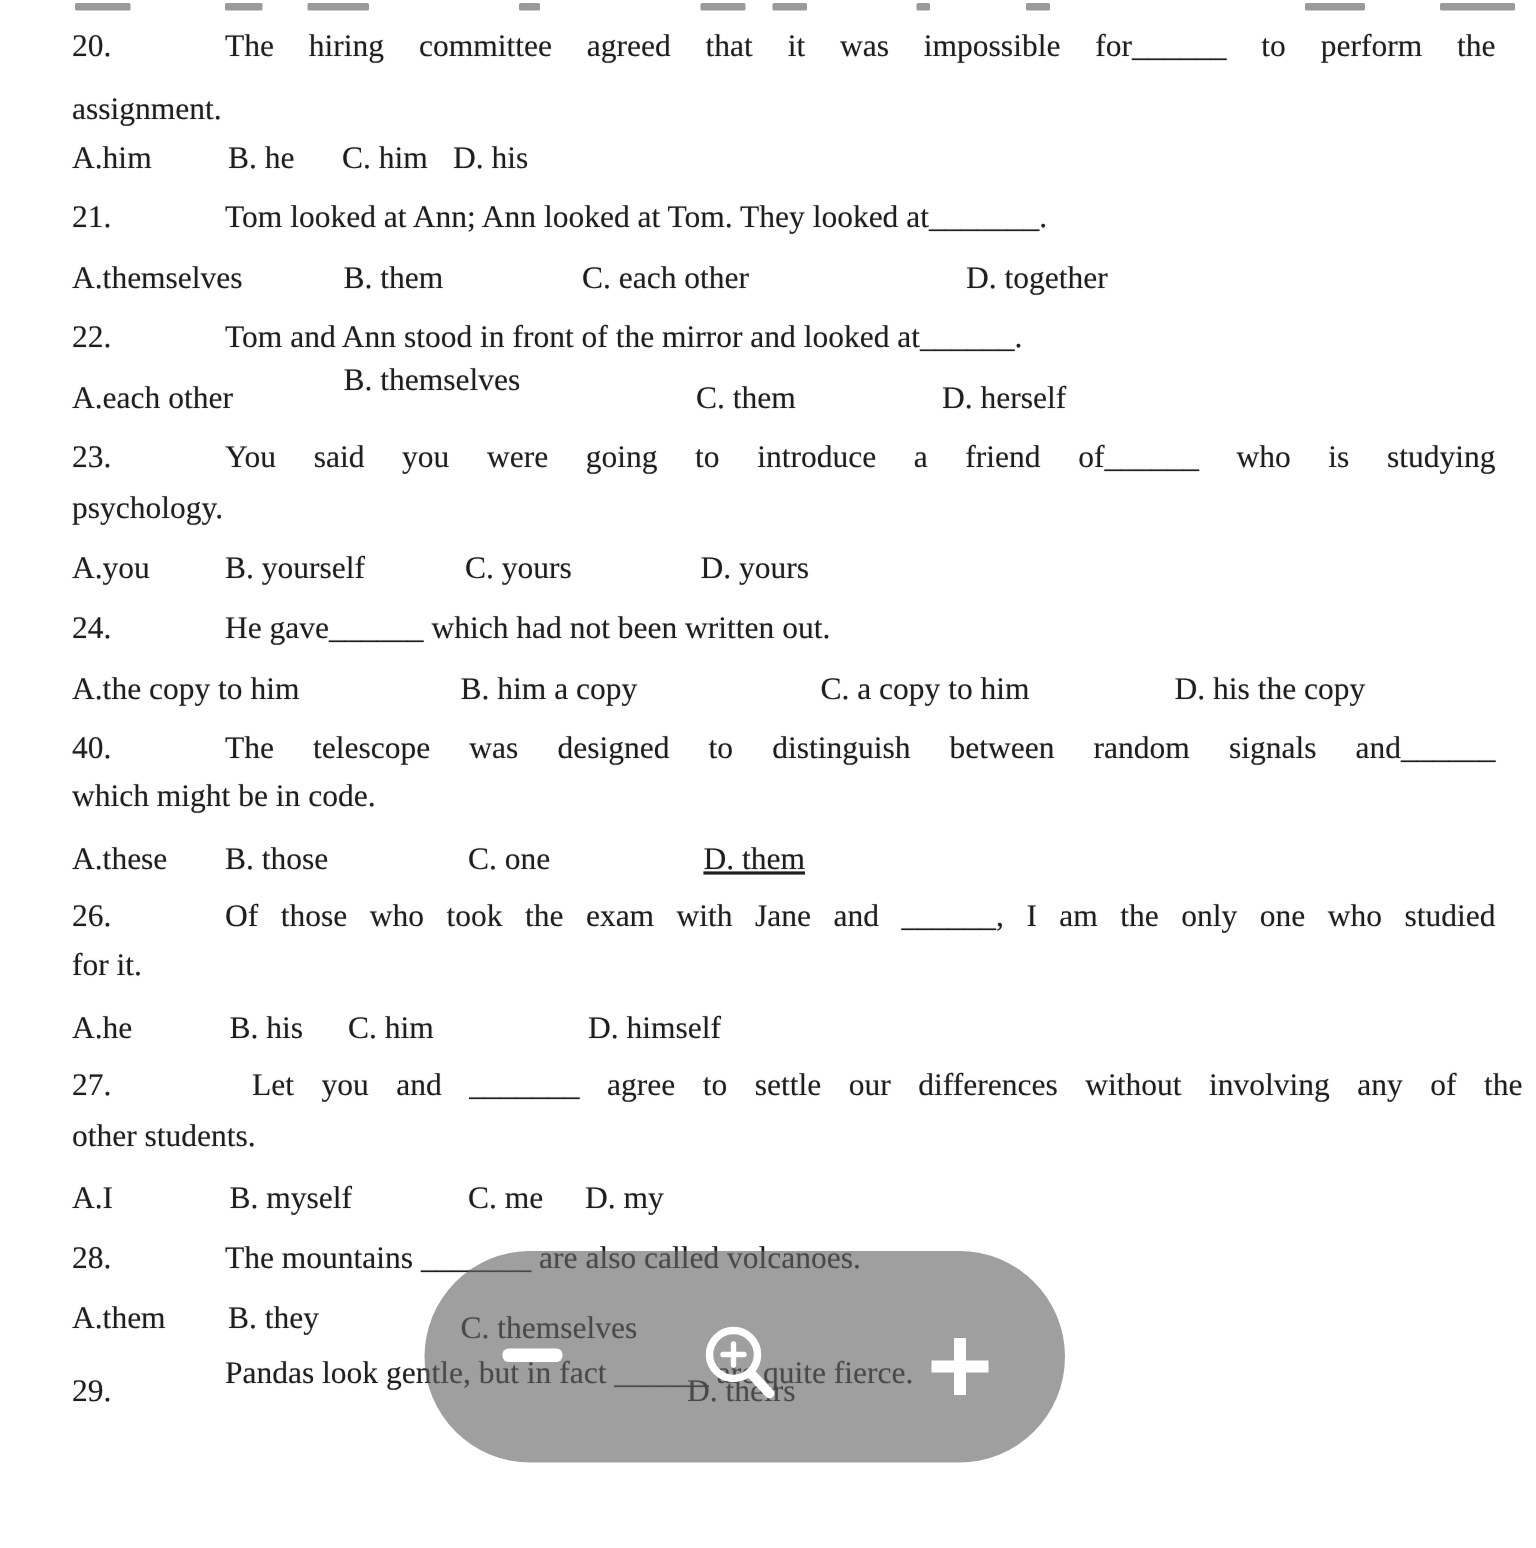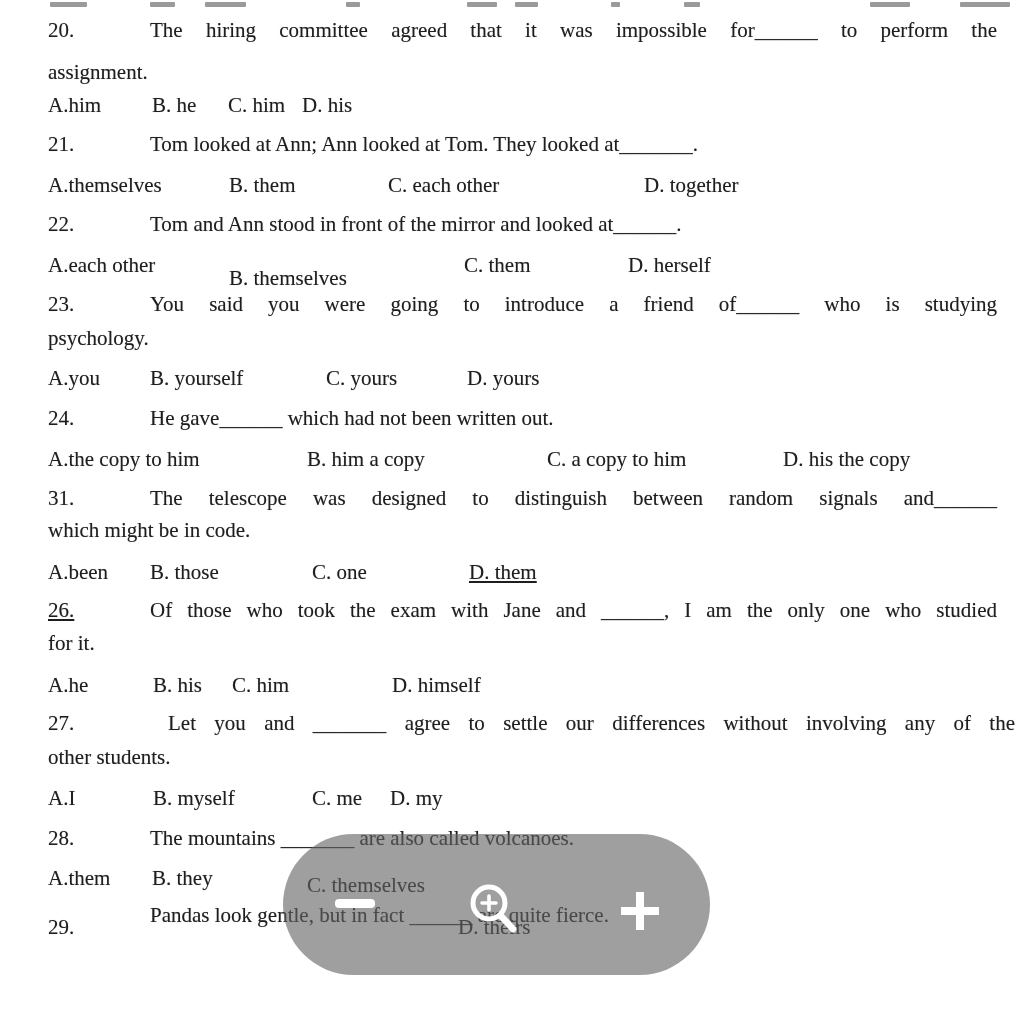--- a/index.html
+++ b/index.html
@@ -95,44 +95,44 @@
       <div class="tline" style="left: 302px; top: 92px;">D. his</div>
       <div class="tline" style="left: 48px; top: 131px;">21.</div>
       <div class="tline" style="left: 150px; top: 131px;">Tom looked at Ann; Ann looked at Tom. They looked at_______.</div>
       <div class="tline" style="left: 48px; top: 172px;">A.themselves</div>
       <div class="tline" style="left: 229px; top: 172px; text-align: center;">B. them</div>
       <div class="tline" style="left: 388px; top: 172px;">C. each other</div>
       <div class="tline" style="left: 628px; top: 172px; margin-left: 16px;">D. together</div>
       <div class="tline" style="left: 48px; top: 211px;">22.</div>
       <div class="tline" style="left: 150px; top: 211px;">Tom and Ann stood in front of the mirror and looked at______.</div>
       <div class="tline" style="left: 48px; top: 252px;">A.each other</div>
-      <div class="tline" style="left: 229px; top: 265px;">B. themselves</div>
+      <div class="tline" style="left: 229px; top: 240px;">B. themselves</div>
       <div class="tline" style="left: 464px; top: 252px;">C. them</div>
       <div class="tline" style="left: 628px; top: 252px;">D. herself</div>
       <div class="tline" style="left: 48px; top: 291px;">23.</div>
       <div class="tline just" style="left: 150px; top: 291px; width: 847px;">You said you were going to introduce a friend of______ who is studying</div>
       <div class="tline" style="left: 48px; top: 325px;">psychology.</div>
       <div class="tline" style="left: 48px; top: 365px;">A.you</div>
       <div class="tline" style="left: 150px; top: 365px;">B. yourself</div>
-      <div class="tline" style="left: 310px; top: 365px; margin-left: 16px;">C. yours</div>
+      <div class="tline" style="left: 310px; top: 365px;">C. yours</div>
       <div class="tline" style="left: 467px; top: 365px;">D. yours</div>
       <div class="tline" style="left: 48px; top: 405px;">24.</div>
       <div class="tline" style="left: 150px; top: 405px;">He gave______ which had not been written out.</div>
       <div class="tline" style="left: 48px; top: 446px;">A.the copy to him</div>
       <div class="tline" style="left: 307px; top: 446px;">B. him a copy</div>
       <div class="tline" style="left: 547px; top: 446px;">C. a copy to him</div>
       <div class="tline" style="left: 783px; top: 446px;">D. his the copy</div>
-      <div class="tline" style="left: 48px; top: 485px;">31.</div>
+      <div class="tline" style="left: 48px; top: 485px;">40.</div>
       <div class="tline just" style="left: 150px; top: 485px; width: 847px;">The telescope was designed to distinguish between random signals and______</div>
       <div class="tline" style="left: 48px; top: 517px;">which might be in code.</div>
-      <div class="tline" style="left: 48px; top: 559px;">A.been</div>
+      <div class="tline" style="left: 48px; top: 559px;">A.these</div>
       <div class="tline" style="left: 150px; top: 559px;">B. those</div>
       <div class="tline" style="left: 312px; top: 559px;">C. one</div>
       <div class="tline" style="left: 469px; top: 559px; text-decoration: underline;">D. them</div>
-      <div class="tline" style="left: 48px; top: 597px; text-decoration: underline;">26.</div>
+      <div class="tline" style="left: 48px; top: 597px;">26.</div>
       <div class="tline just" style="left: 150px; top: 597px; width: 847px;">Of those who took the exam with Jane and ______, I am the only one who studied</div>
       <div class="tline" style="left: 48px; top: 630px;">for it.</div>
       <div class="tline" style="left: 48px; top: 672px;">A.he</div>
       <div class="tline" style="left: 153px; top: 672px;">B. his</div>
       <div class="tline" style="left: 232px; top: 672px;">C. him</div>
       <div class="tline" style="left: 392px; top: 672px;">D. himself</div>
       <div class="tline" style="left: 48px; top: 710px;">27.</div>
       <div class="tline just" style="left: 168px; top: 710px; width: 847px;">Let you and _______ agree to settle our differences without involving any of the</div>
       <div class="tline" style="left: 48px; top: 744px;">other students.</div>
       <div class="tline" style="left: 48px; top: 785px;">A.I</div>

